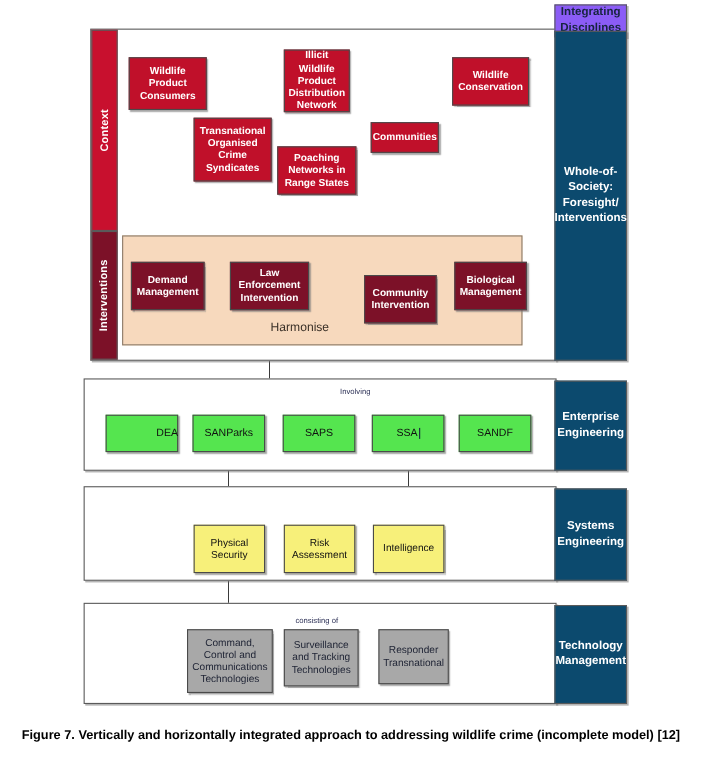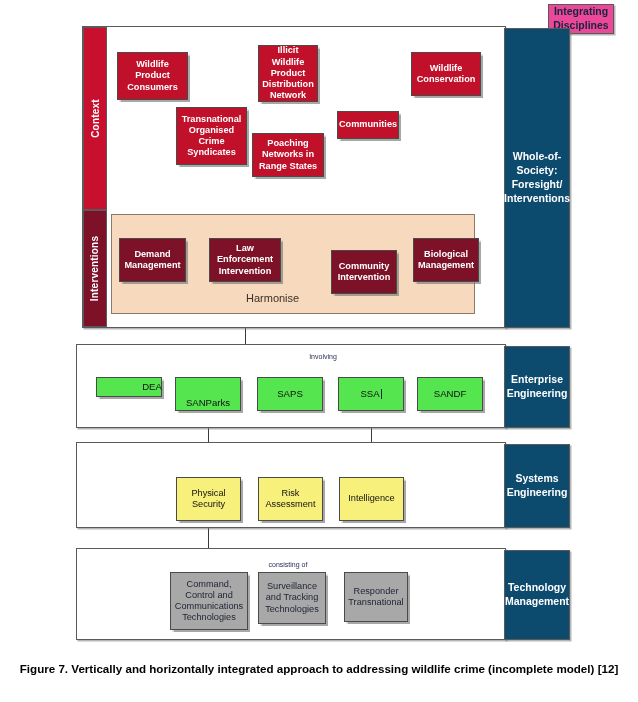--- a/index.html
+++ b/index.html
@@ -23,23 +23,22 @@
   
   .disc{
     position:absolute;box-sizing:border-box;
     background:#0c4a6e;color:#ffffff;
     border:1px solid #5a5a5a;
     display:flex;align-items:center;justify-content:center;text-align:center;
     font-size:10.5px;font-weight:bold;line-height:1.32;
     box-shadow:1.5px 1.5px 0 rgba(120,120,120,.55);
   }
   .disc.head{
-    background:#ec4899;color:#16243f;border:1px solid #5a5a5a;
+    background:#8b5cf6;color:#16243f;border:1px solid #5a5a5a;
     font-weight:bold;
-    margin-left:44px;
   }
 
   
   .vbar{
     position:absolute;box-sizing:border-box;
     display:flex;align-items:center;justify-content:center;
     color:#ffffff;font-size:10px;font-weight:bold;letter-spacing:.2px;
     border:1px solid #5a5a5a;
   }
   .vbar span{
@@ -215,24 +214,24 @@
   </div>
   <div class="node maroon" style="left:331px;top:238px;width:66px;height:44px;margin-top:12px;">
     <span>Community Intervention</span>
   </div>
   <div class="node maroon" style="left:413px;top:238px;width:66px;height:44px;">
     <span>Biological Management</span>
   </div>
 
   <div class="edge-label" style="left:296px;top:353px;width:50px;">Involving</div>
 
-  <div class="node green" style="left:96px;top:377px;width:66px;height:20px;padding-left:48px;">
+  <div class="node green" style="left:96px;top:377px;width:66px;height:34px;padding-left:48px;">
     <span>DEA</span>
   </div>
-  <div class="node green" style="left:175px;top:377px;width:66px;height:34px;align-items:flex-end;">
+  <div class="node green" style="left:175px;top:377px;width:66px;height:34px;">
     <span>SANParks</span>
   </div>
   <div class="node green" style="left:257px;top:377px;width:66px;height:34px;">
     <span>SAPS</span>
   </div>
   <div class="node green" style="left:338px;top:377px;width:66px;height:34px;">
     <span>SSA</span>
       <span class="caret"></span>
   </div>
   <div class="node green" style="left:417px;top:377px;width:66px;height:34px;">

